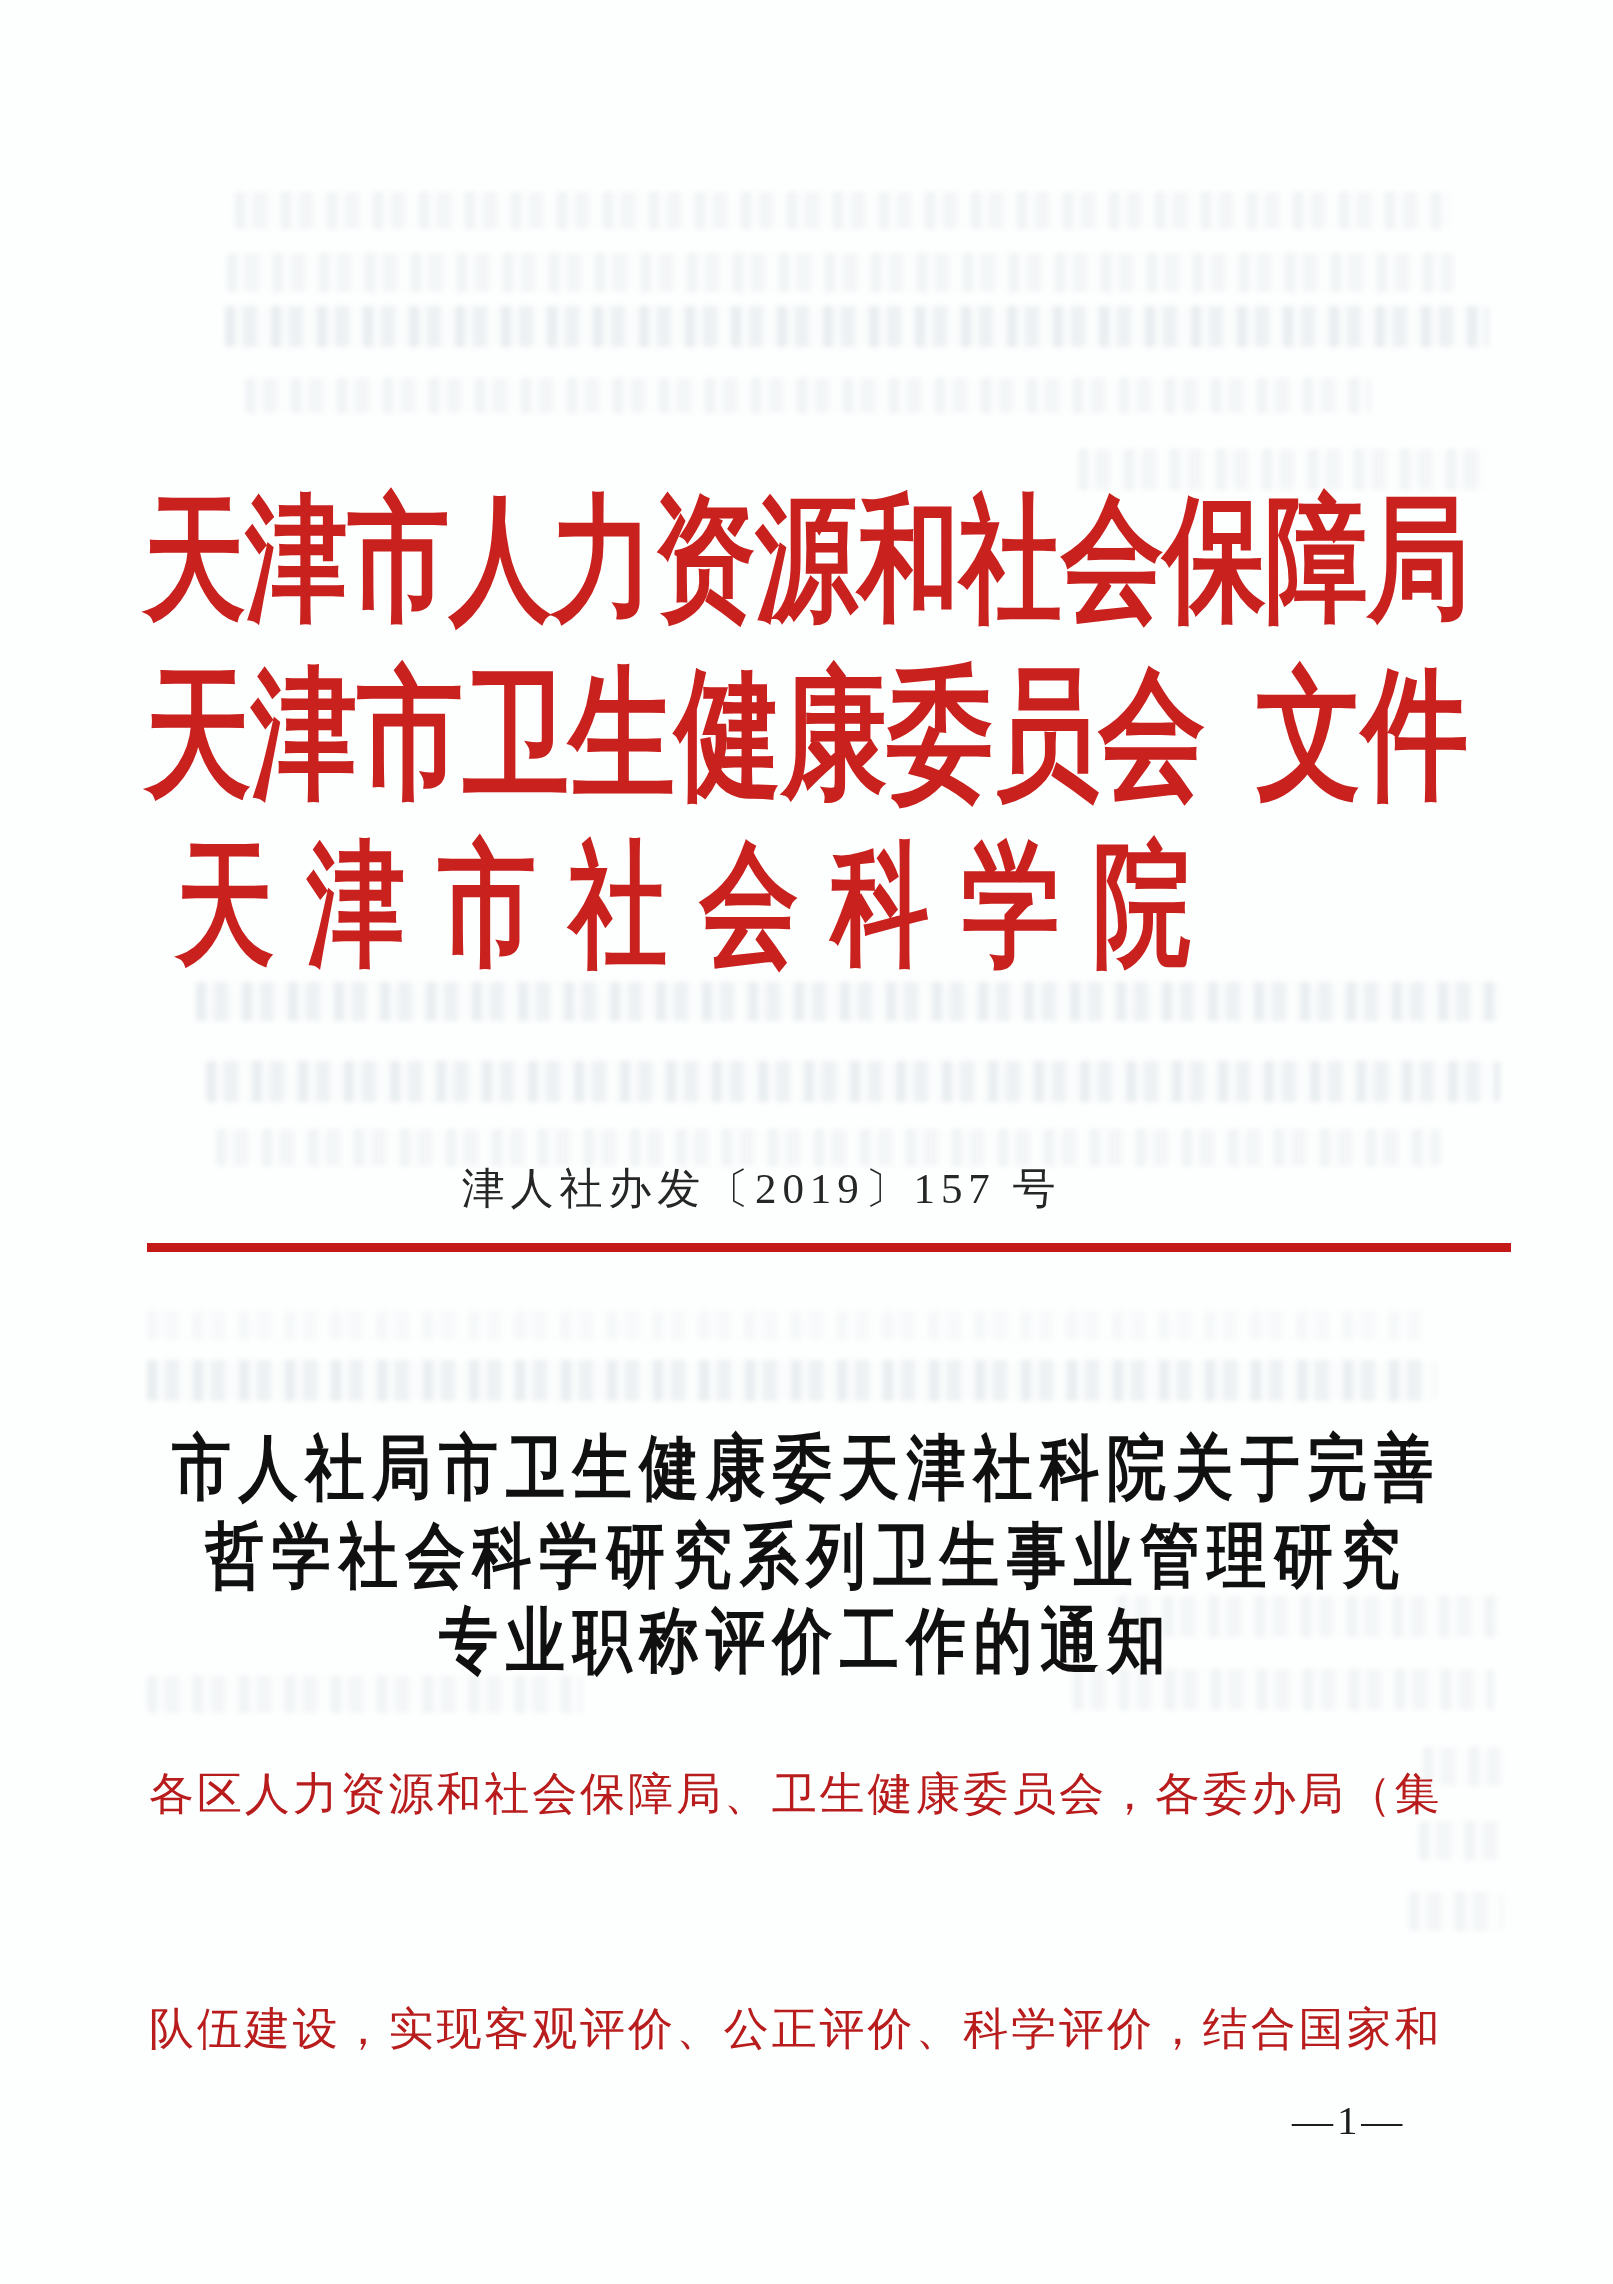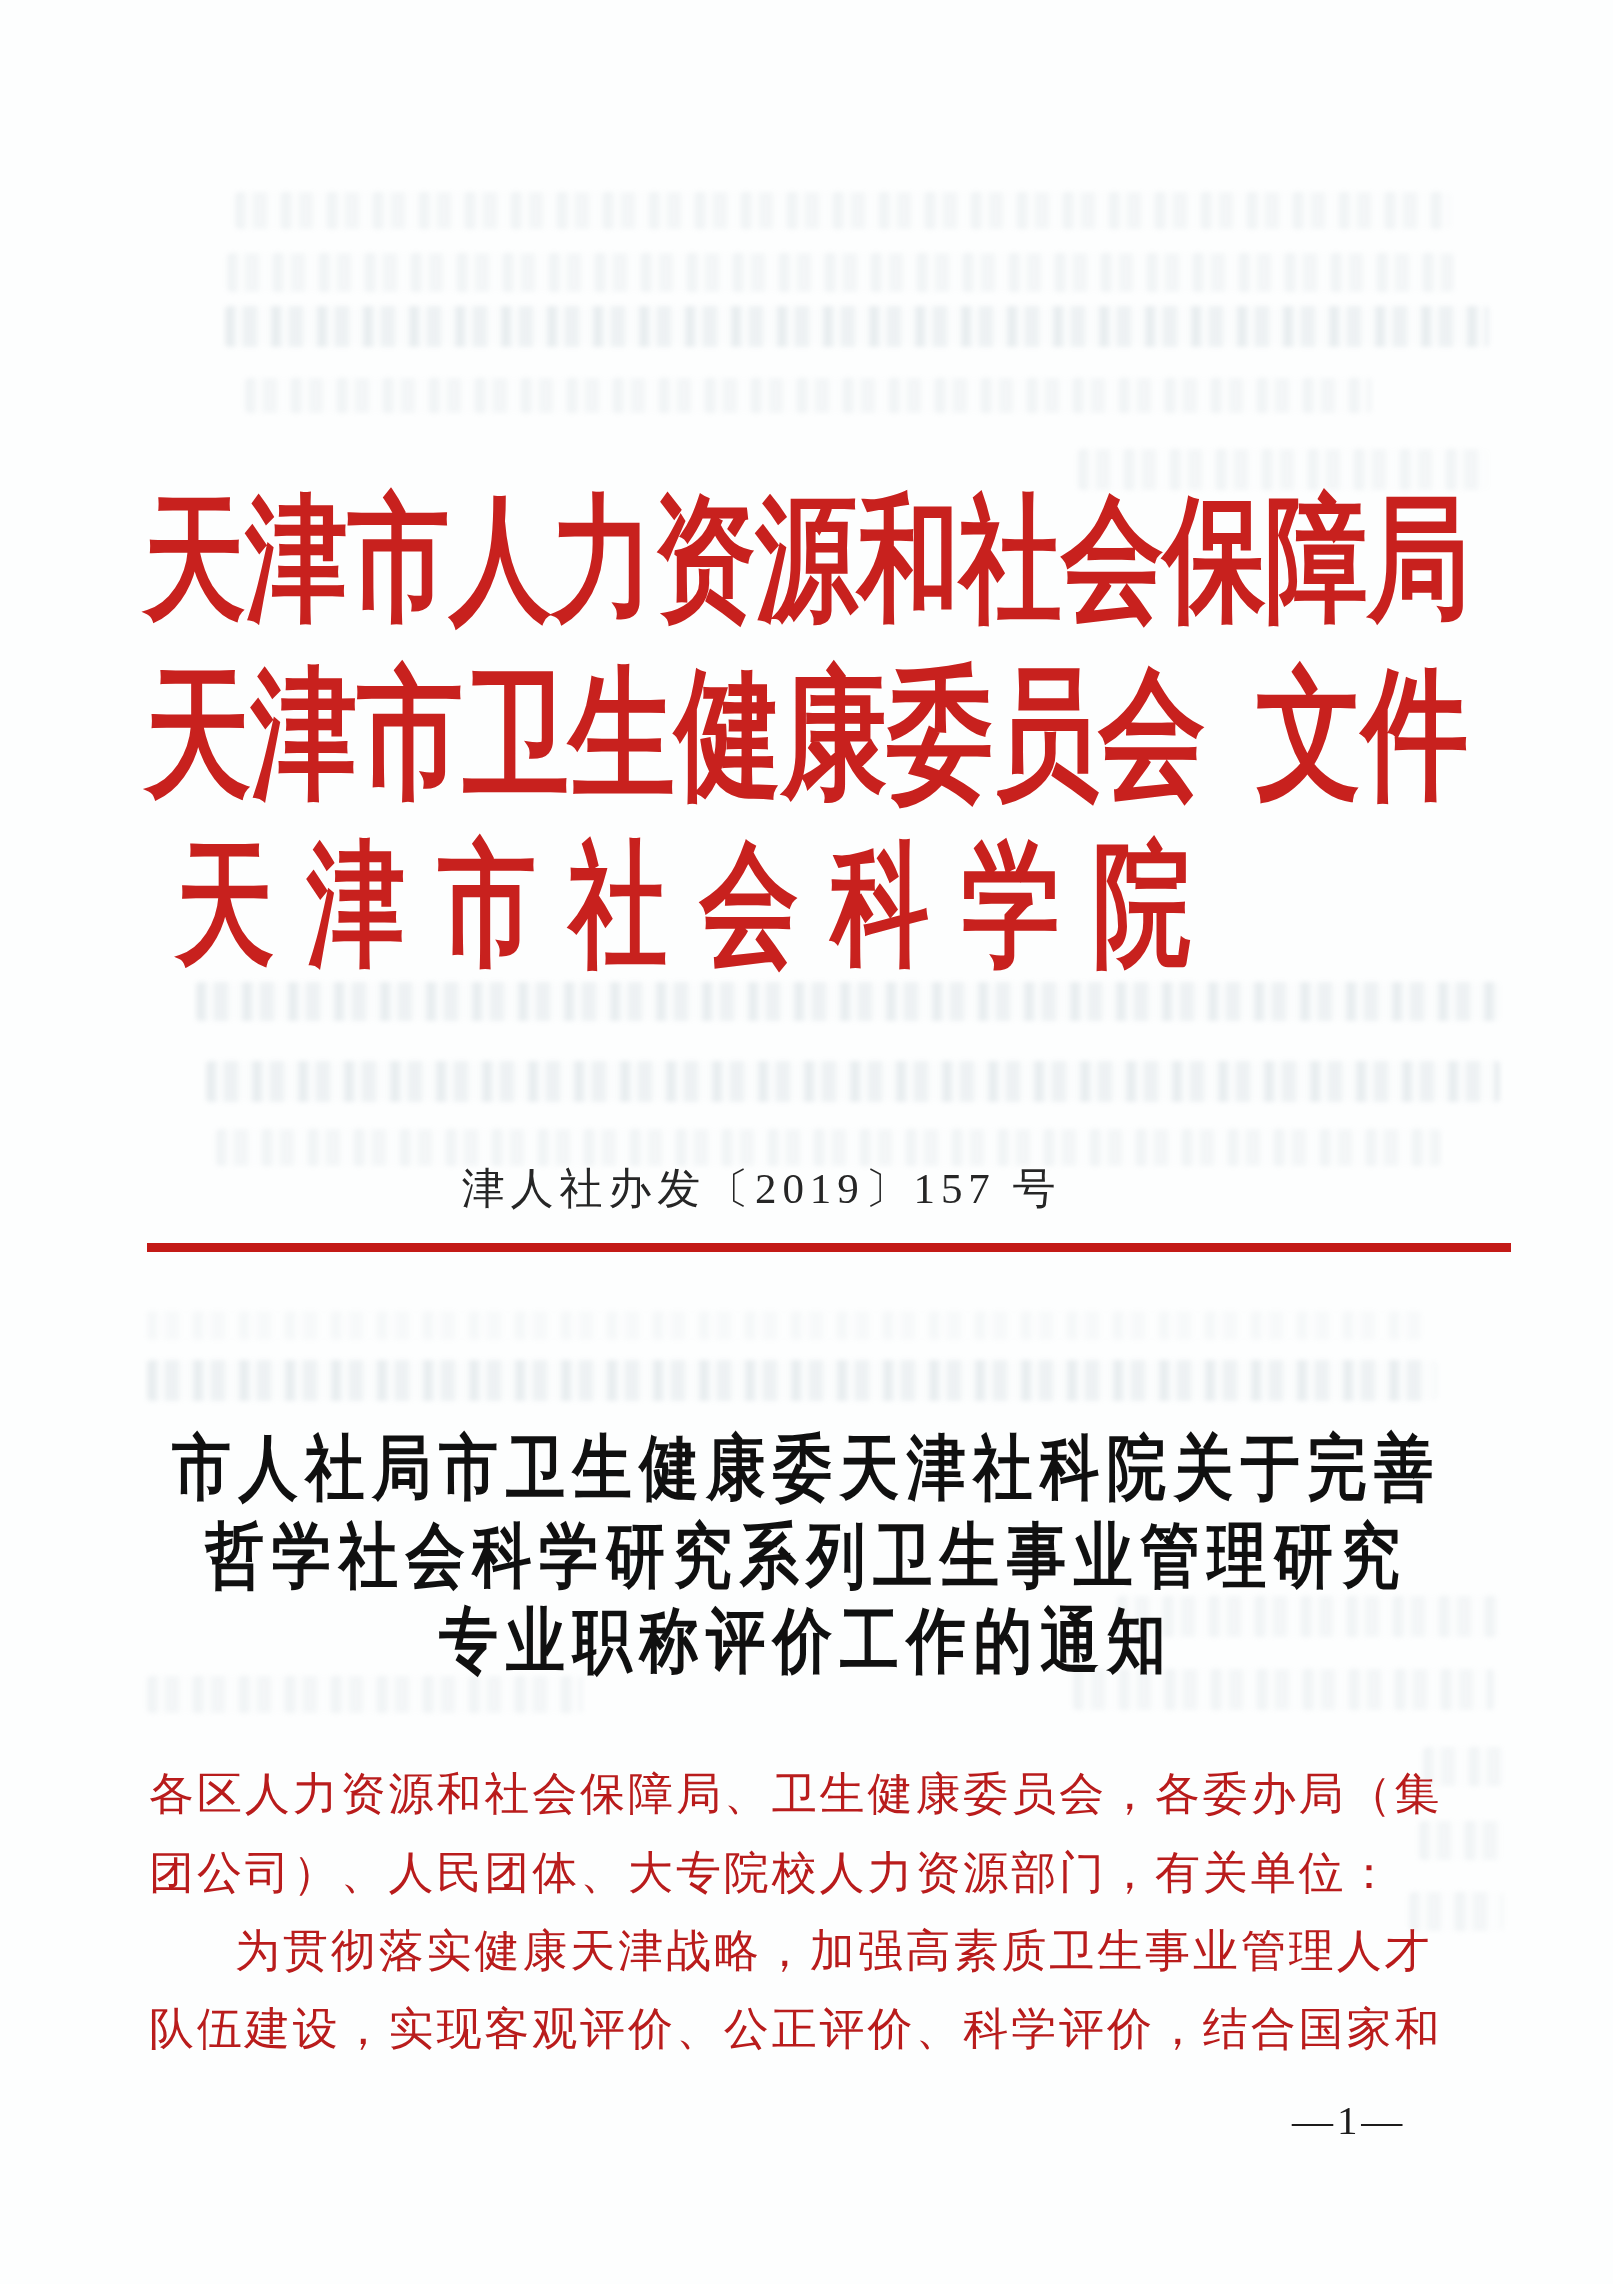--- a/index.html
+++ b/index.html
@@ -155,20 +155,18 @@
 
   <div class="doc-number">津人社办发〔2019〕157 号</div>
 
   <div class="red-rule"></div>
 
   <div class="title-line t1">市人社局市卫生健康委天津社科院关于完善</div>
   <div class="title-line t2">哲学社会科学研究系列卫生事业管理研究</div>
   <div class="title-line t3">专业职称评价工作的通知</div>
 
   <div class="body-line b1">各区人力资源和社会保障局、卫生健康委员会，各委办局（集</div>
-  <div class="body-line b2">团公司）、人民团体、大专院校人力资源部门，有关单位：</div>
-  <div class="body-line b3">为贯彻落实健康天津战略，加强高素质卫生事业管理人才</div>
   <div class="body-line b4">队伍建设，实现客观评价、公正评价、科学评价，结合国家和</div>
 
   <div class="page-number">—1—</div>
 
 </div>
 
 
 </body></html>

